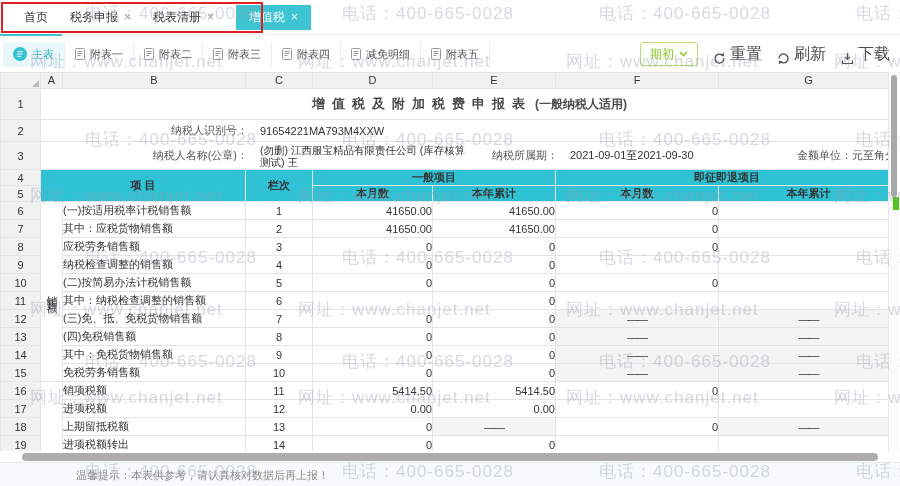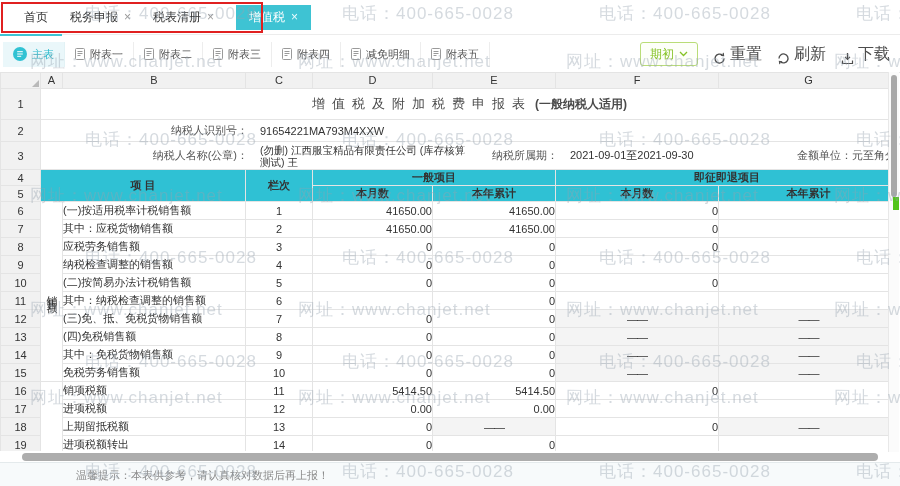--- a/index.html
+++ b/index.html
@@ -30,21 +30,21 @@
   .tool{display:flex;align-items:flex-end;gap:4px;background:none;border:none;font-size:16px;color:#4d4d4d;cursor:pointer;padding:0;}
 
   
   .sheetwrap{position:absolute;left:0;top:72px;width:890px;height:379px;overflow:hidden;background:#fff;}
   table.grid{border-collapse:collapse;table-layout:fixed;width:898px;}
   table.grid td{padding:0;border:1px solid #e4e4e4;font-size:11px;color:#333;overflow:hidden;white-space:nowrap;}
   td.gut{background:#f1f1f1;color:#7d7d7d;text-align:center;font-size:10px;border-color:#dcdcdc;position:relative;}
   .tri{position:absolute;right:1px;bottom:1px;width:0;height:0;border-left:7px solid transparent;border-bottom:7px solid #b9b9b9;}
   tr.letters td{height:15px;line-height:15px;}
   td.titlecell{text-align:center;border-left:none;}
-  .tmain{font-weight:normal;color:#4a4a4a;font-size:13px;letter-spacing:7px;}
+  .tmain{font-weight:bold;color:#4a4a4a;font-size:13px;letter-spacing:7px;}
   .tsuf{font-weight:bold;color:#4a4a4a;font-size:12px;margin-left:3px;}
   td.infocell{border-left:none;}
   .iflex{display:flex;align-items:center;width:100%;}
   .ilabel{display:inline-block;width:207px;text-align:right;color:#555;flex:none;}
   .ival{margin-left:12px;color:#333;}
   .nameval{margin-left:12px;width:212px;white-space:normal;line-height:12px;font-size:10.5px;color:#333;flex:none;}
   .plabel{margin-left:20px;color:#555;flex:none;}
   .unit{margin-left:auto;color:#555;padding-right:2px;flex:none;}
   td.hd{background:#2fc1d4;color:#fff;text-align:center;font-weight:bold;border:1px solid #5bd0de;}
   td.lab{padding-left:7px;color:#444;}

